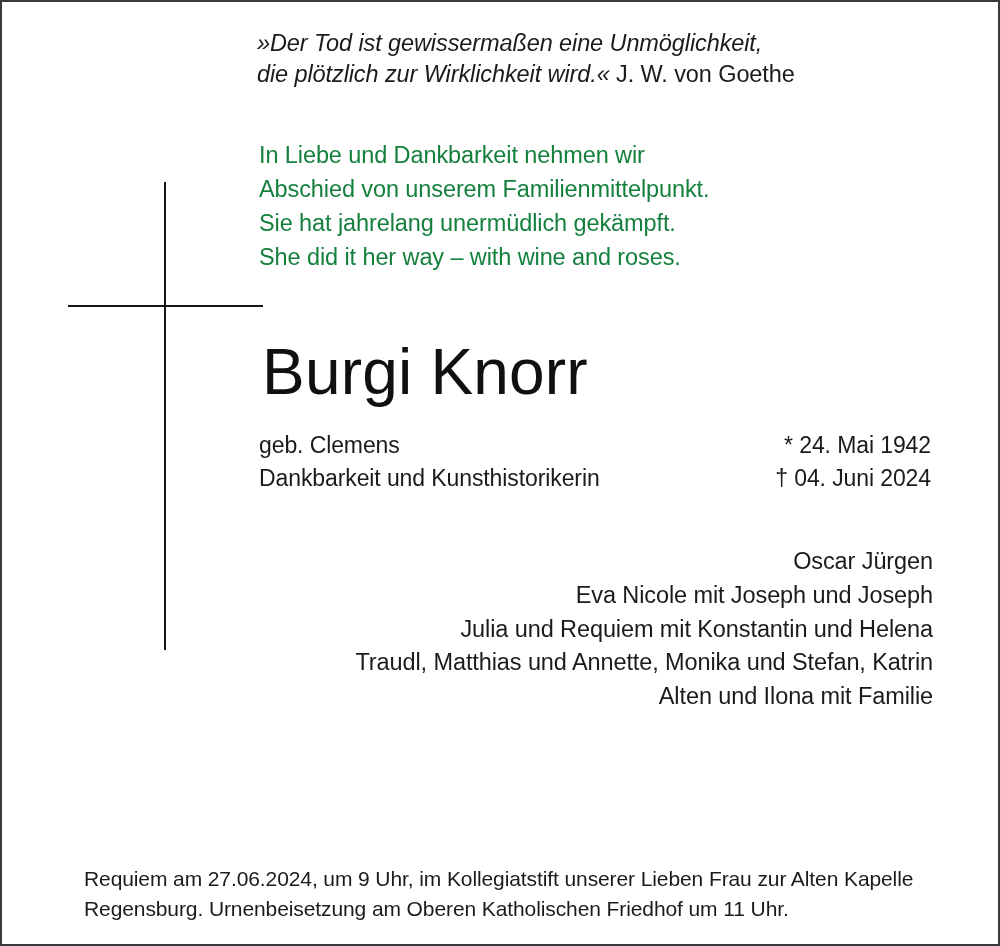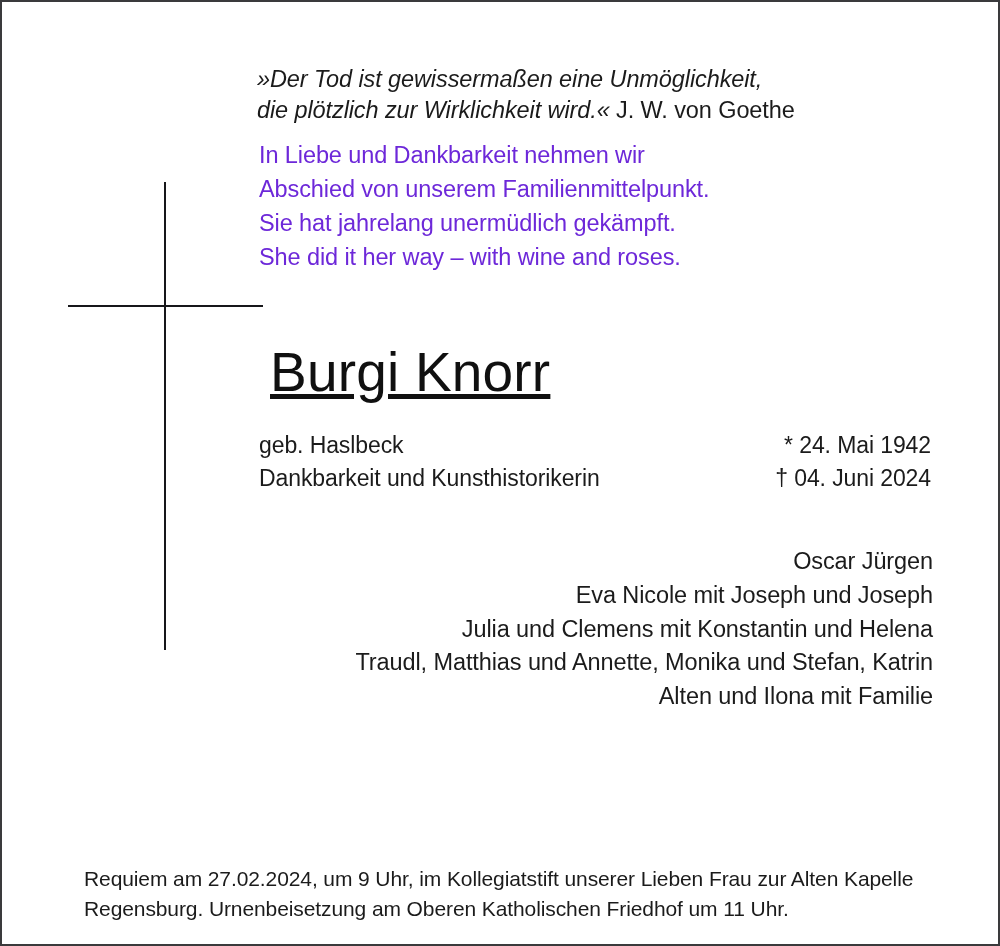--- a/index.html
+++ b/index.html
@@ -44,50 +44,48 @@
   .quote {
     position: absolute;
     left: 255px;
     top: 26px;
     width: 700px;
     font-size: 23.5px;
     line-height: 31px;
     font-style: italic;
     color: #1b1b1b;
     letter-spacing: -0.1px;
-    margin-top: 36px;
   }
   .quote .attribution {
     font-style: normal;
   }
 
   
   .intro {
     position: absolute;
     left: 257px;
     top: 136px;
     width: 660px;
     font-size: 23.5px;
     line-height: 34px;
-    color: #6d28d9;
+    color: #15803d;
     letter-spacing: -0.1px;
   }
   .intro div { white-space: pre; }
 
   
   .name {
     position: absolute;
-    left: 268px;
+    left: 260px;
     top: 339px;
-    font-size: 55px;
+    font-size: 64px;
     line-height: 62px;
     font-weight: 400;
     letter-spacing: 0.2px;
     color: #101010;
-    text-decoration: underline;
   }
 
   
   .details {
     position: absolute;
     left: 257px;
     top: 427px;
     width: 672px;
     font-size: 23px;
     line-height: 33px;
@@ -145,32 +143,32 @@
     <div>In Liebe und Dankbarkeit nehmen wir</div>
     <div>Abschied von unserem Familienmittelpunkt.</div>
     <div>Sie hat jahrelang unermüdlich gekämpft.</div>
     <div>She did it her way – with wine and roses.</div>
   </div>
 
   <div class="name">Burgi Knorr</div>
 
   <div class="details">
     <div class="details-row">
-      <span class="label">geb. Haslbeck</span>
+      <span class="label">geb. Clemens</span>
       <span class="date">* 24. Mai 1942</span>
     </div>
     <div class="details-row">
       <span class="label">Dankbarkeit und Kunsthistorikerin</span>
       <span class="date">† 04. Juni 2024</span>
     </div>
   </div>
 
   <div class="survivors">
     <div>Oscar Jürgen</div>
     <div>Eva Nicole mit Joseph und Joseph</div>
-    <div>Julia und Clemens mit Konstantin und Helena</div>
+    <div>Julia und Requiem mit Konstantin und Helena</div>
     <div>Traudl, Matthias und Annette, Monika und Stefan, Katrin</div>
     <div>Alten und Ilona mit Familie</div>
   </div>
 
-  <div class="footer">Requiem am 27.02.2024, um 9 Uhr, im Kollegiatstift unserer Lieben Frau zur Alten Kapelle Regensburg. Urnenbeisetzung am Oberen Katholischen Friedhof um 11 Uhr.</div>
+  <div class="footer">Requiem am 27.06.2024, um 9 Uhr, im Kollegiatstift unserer Lieben Frau zur Alten Kapelle Regensburg. Urnenbeisetzung am Oberen Katholischen Friedhof um 11 Uhr.</div>
 
 </div>
 
 </body></html>

